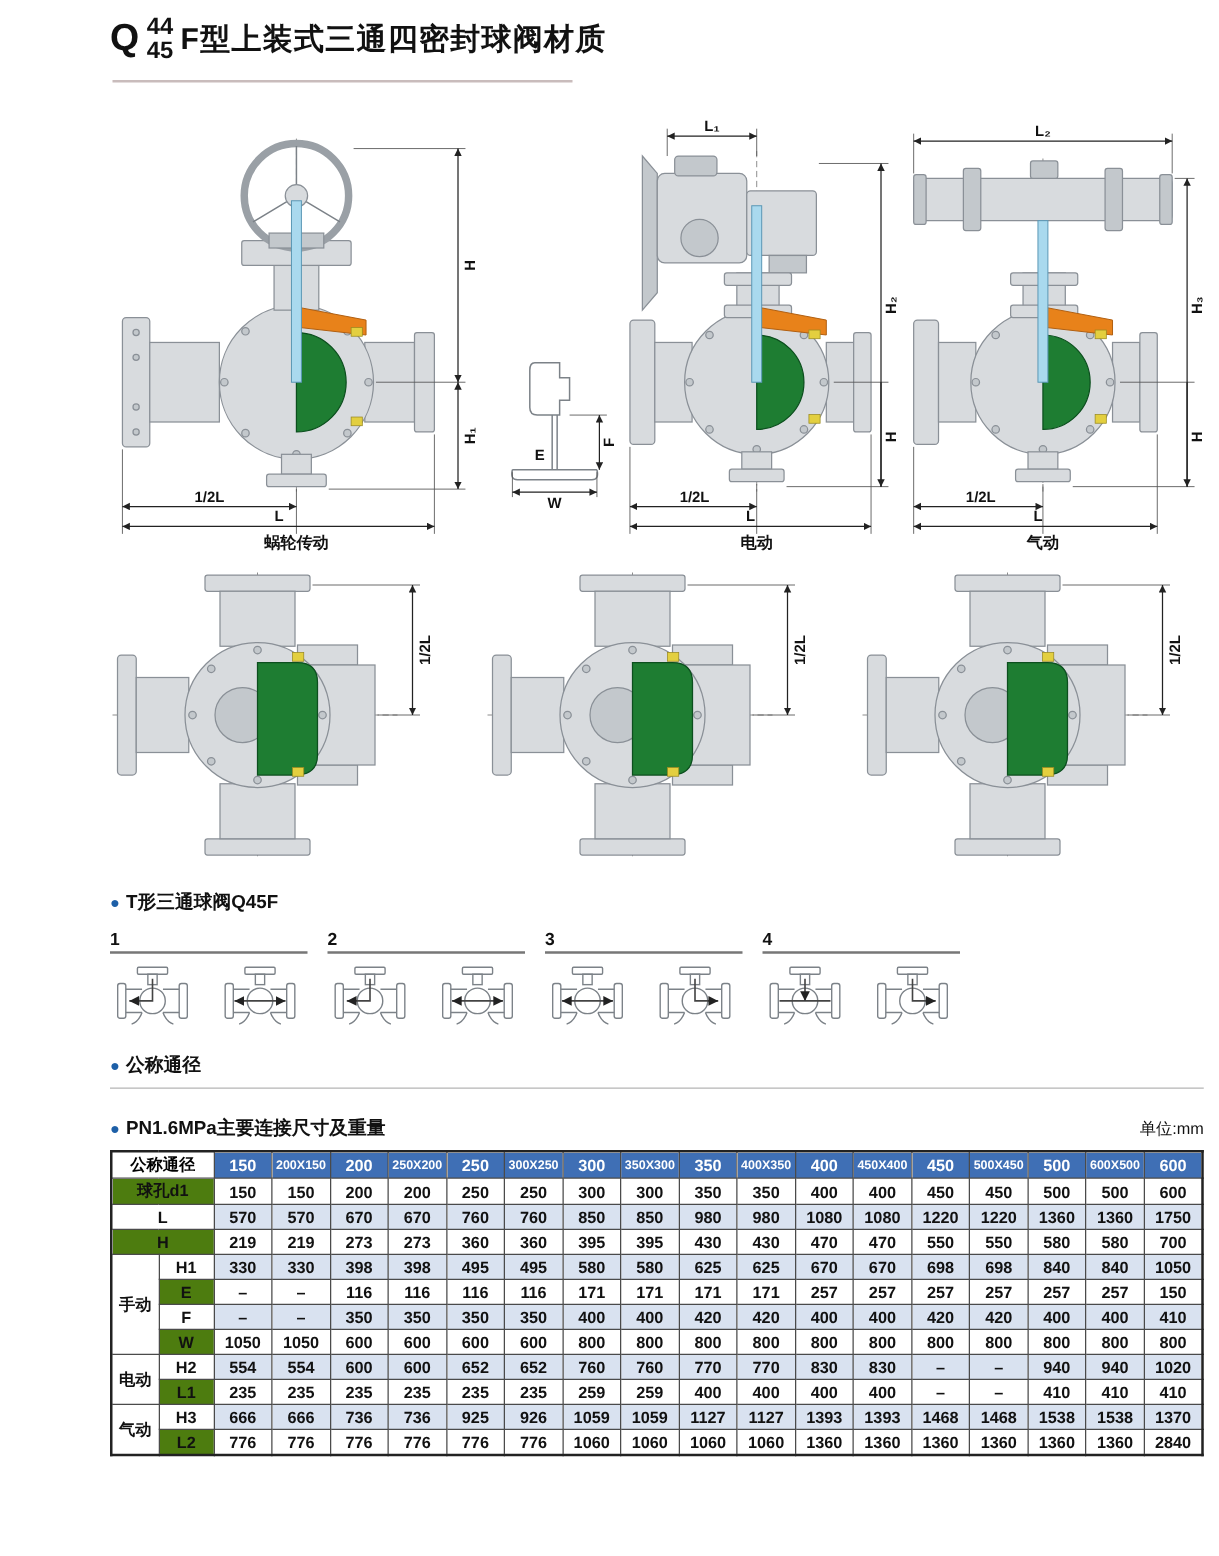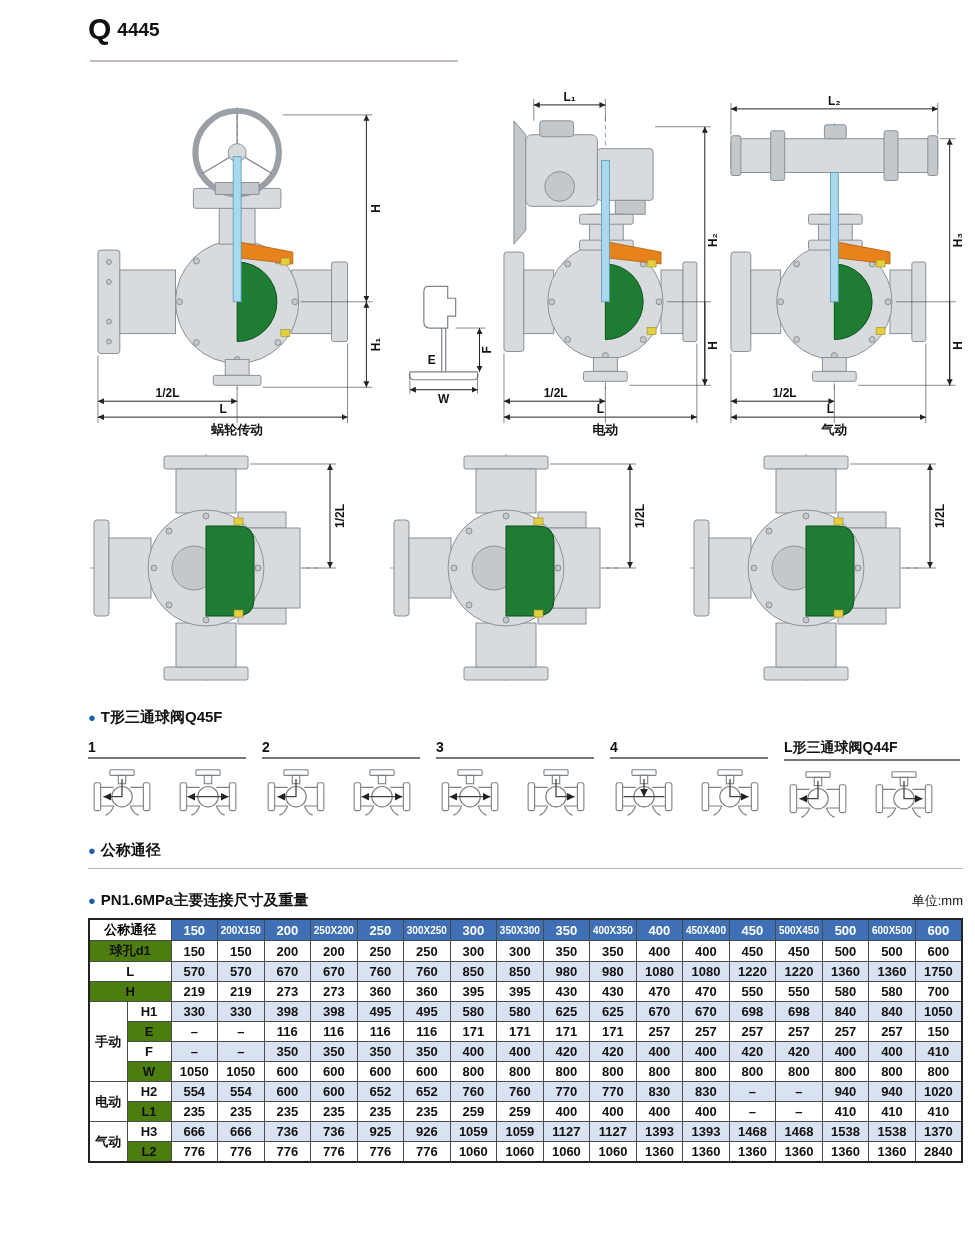--- a/index.html
+++ b/index.html
@@ -2,21 +2,21 @@
 <html style="--accent-blue: #1d5fa7; --table-header-bg: #3f6fb5; --table-row-shade: #d9e2f0; --ball-green: #1e7d32; --wedge-orange: #e8821a; --stem-blue: #a9d9ee; --seat-yellow: #e3cf3f; --metal-gray: #d8dbde; --metal-stroke: #8a9097;"><head>
 <meta charset="utf-8">
 <style>
   html,body{margin:0;padding:0;background:#fff;}
   .page{width:975px;height:1245px;background:#fff;position:relative;overflow:hidden;
         font-family:"Liberation Sans",sans-serif;color:#111;}
   .content{padding:10px 12px 0 88px;width:875px;}
   
   .title-row{display:flex;align-items:center;gap:4px;margin-top:2px;}
   .tq{font-size:30px;font-weight:bold;}
-  .tfrac{display:inline-flex;flex-direction:row;line-height:1;font-size:19px;font-weight:bold;margin:0 2px;}
+  .tfrac{display:inline-flex;flex-direction:column;line-height:1;font-size:19px;font-weight:bold;margin:0 2px;}
   .trest{font-size:24px;font-weight:bold;letter-spacing:1px;}
   .title-rule{width:368px;border-top:2px solid #c9bcbc;margin:14px 0 0 2px;}
   
   .drawings-row1{display:flex;justify-content:space-between;align-items:flex-end;margin-top:26px;height:350px;}
   .drawings-row2{display:flex;justify-content:space-between;margin-top:12px;height:238px;padding-right:10px;}
   svg{display:block;}
   .metal{fill:var(--metal-gray);stroke:var(--metal-stroke);stroke-width:1;}
   .metal2{fill:#c3c8cc;stroke:var(--metal-stroke);stroke-width:1;}
   .green{fill:var(--ball-green);stroke:#0c4f1e;stroke-width:1;}
   .orange{fill:var(--wedge-orange);stroke:#b05f10;stroke-width:.8;}
@@ -78,20 +78,21 @@
 
 <div class="page">
 <div class="content">
 
   <div class="title-row">
     <span class="tq">Q</span>
     <span class="tfrac">
       <span>44</span>
       <span>45</span>
     </span>
+    <span class="trest">F型上装式三通四密封球阀材质</span>
   </div>
   <div class="title-rule"></div>
 
   <div class="drawings-row1">
 
     <svg viewBox="0 0 310 348" width="310" height="348">
       <line class="cl" x1="150" y1="16" x2="150" y2="300"></line>
       <g>
         <rect class="metal" x="10" y="160" width="22" height="104" rx="3"></rect>
         <circle class="metal2" cx="21" cy="172" r="2.5"></circle>
@@ -439,33 +440,20 @@
         <svg class="flow-icon" viewBox="0 0 72 56" width="68" height="52">
               <use href="#valve-icon"></use>
               <path class="flow" d="M14,32 H58 M36,13 V32" marker-end="url(#ah)"></path>
             </svg>
         <svg class="flow-icon" viewBox="0 0 72 56" width="68" height="52">
               <use href="#valve-icon"></use>
               <path class="flow" d="M36,13 V32 H56" marker-end="url(#ah)"></path>
             </svg>
       </div>
     </div>
-    <div class="type-col wide">
-      <div class="type-col-head">L形三通球阀Q44F</div>
-      <div class="icon-pair">
-        <svg class="flow-icon" viewBox="0 0 72 56" width="68" height="52">
-              <use href="#valve-icon"></use>
-              <path class="flow" d="M36,13 V32 H16" marker-end="url(#ah)"></path>
-            </svg>
-        <svg class="flow-icon" viewBox="0 0 72 56" width="68" height="52">
-              <use href="#valve-icon"></use>
-              <path class="flow" d="M36,13 V32 H56" marker-end="url(#ah)"></path>
-            </svg>
-      </div>
-    </div>
   </div>
 
   <div class="bullet-title">
     <span class="bullet">●</span>
     <span>公称通径</span>
   </div>
   <hr class="app-rule">
 
   <div class="table-head-row">
     <div class="bullet-title" style="margin-top:0">

